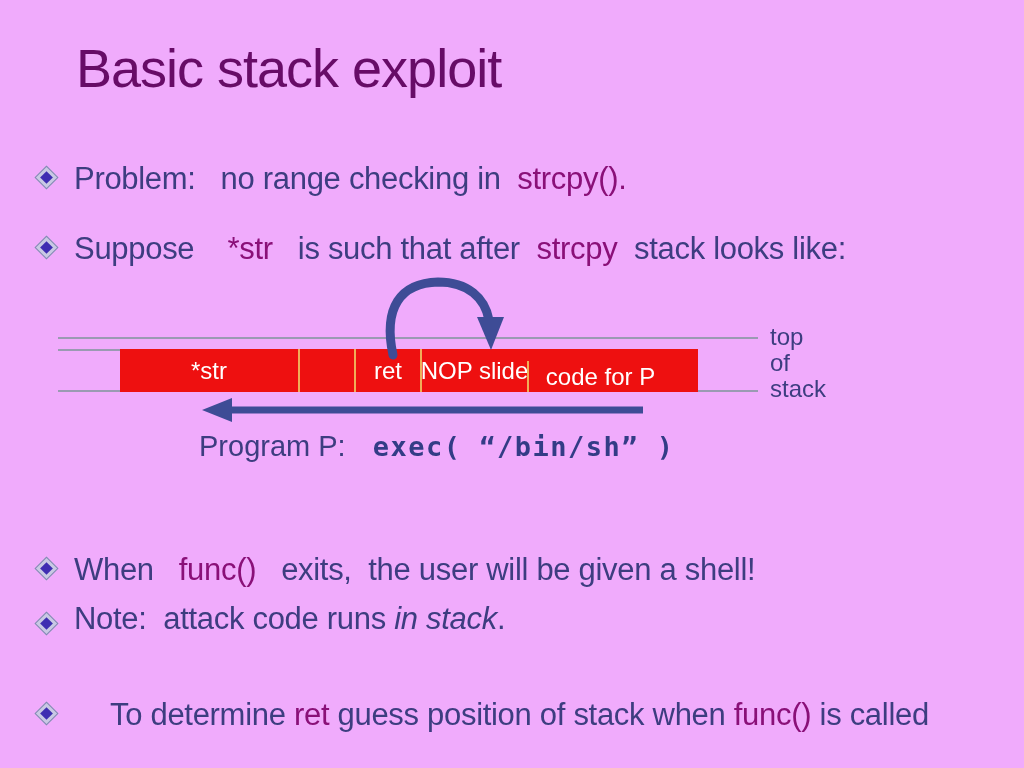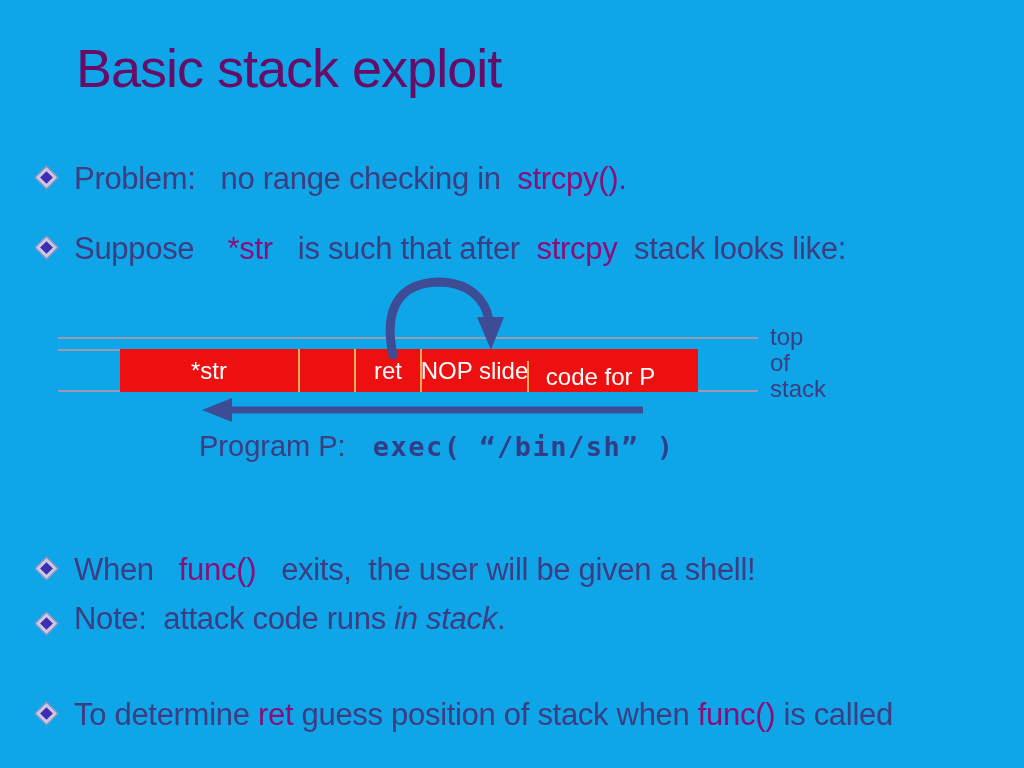--- a/index.html
+++ b/index.html
@@ -1,19 +1,19 @@
 <!DOCTYPE html>
 <html><head>
 <meta charset="utf-8">
 <style>
   html,body{margin:0;padding:0;background:#ffffff;}
   .slide{
     position:relative;
     width:1024px;height:768px;
-    background:#0ea5e9;
+    background:#f0abfc;
     overflow:hidden;
     font-family:"Liberation Sans", sans-serif;
   }
   
   .title{
     position:absolute;left:76px;top:36px;
     font-size:54px;line-height:64px;
     color:#670c67;letter-spacing:-1px;
     white-space:pre;
   }
@@ -150,20 +150,20 @@
     <span class="btext"><span>When   </span><span class="accent">func()</span><span>   exits,  the user will be given a shell!</span></span>
   </div>
 
   <div class="bullet-row" style="top:600px;align-items:center;">
     <span class="diamond">
         <span class="inner"></span>
       </span>
     <span class="btext"><span>Note:  attack code runs </span><span class="em">in stack</span><span>.</span></span>
   </div>
 
-  <div class="bullet-row" style="top:696px;">
+  <div class="bullet-row" style="top:696px;gap:36px;">
     <span class="diamond">
         <span class="inner"></span>
       </span>
     <span class="btext"><span>To determine </span><span class="accent">ret</span><span> guess position of stack when </span><span class="accent">func()</span><span> is called</span></span>
   </div>
 
 </div>
 
 </body></html>

